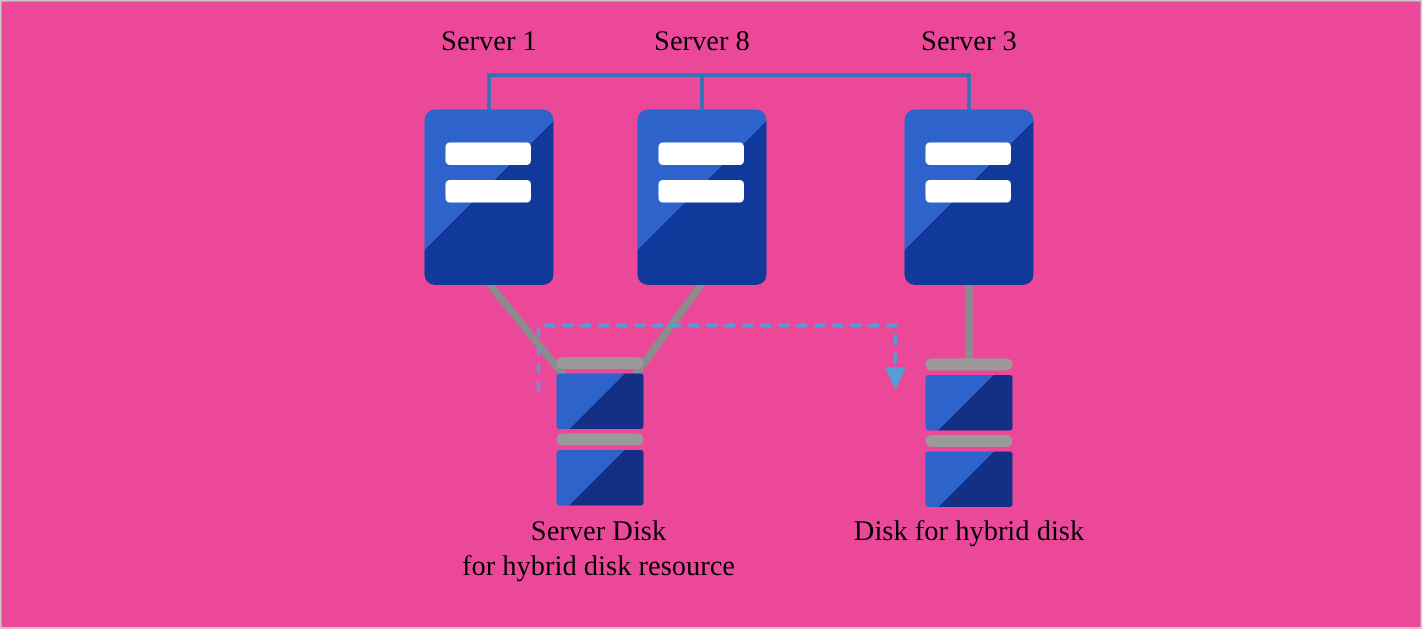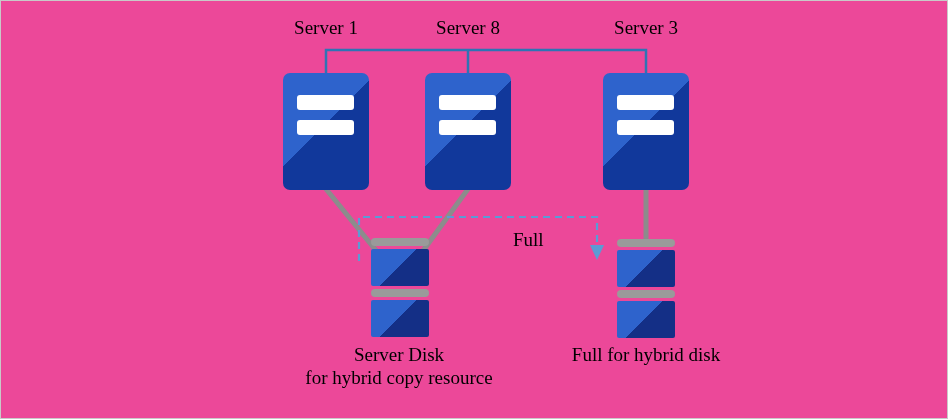--- a/index.html
+++ b/index.html
@@ -101,24 +101,23 @@
   </div>
 
   <div class="disk" style="left:616px; top:238px;">
     <div class="cap"></div>
     <div class="platter"></div>
     <div class="cap"></div>
     <div class="platter"></div>
   </div>
 
   <div class="label fullcopy" style="left:512px; top:226px; width:80px;">
-    <div>Full</div>
   </div>
 
   <div class="label" style="left:262px; top:342px; width:272px;">
     <div>Server Disk</div>
-    <div>for hybrid copy resource</div>
+    <div>for hybrid disk resource</div>
   </div>
   <div class="label" style="left:520px; top:342px; width:250px;">
-    <div>Full for hybrid disk</div>
+    <div>Disk for hybrid disk</div>
   </div>
 
 </div>
 
 </body></html>

